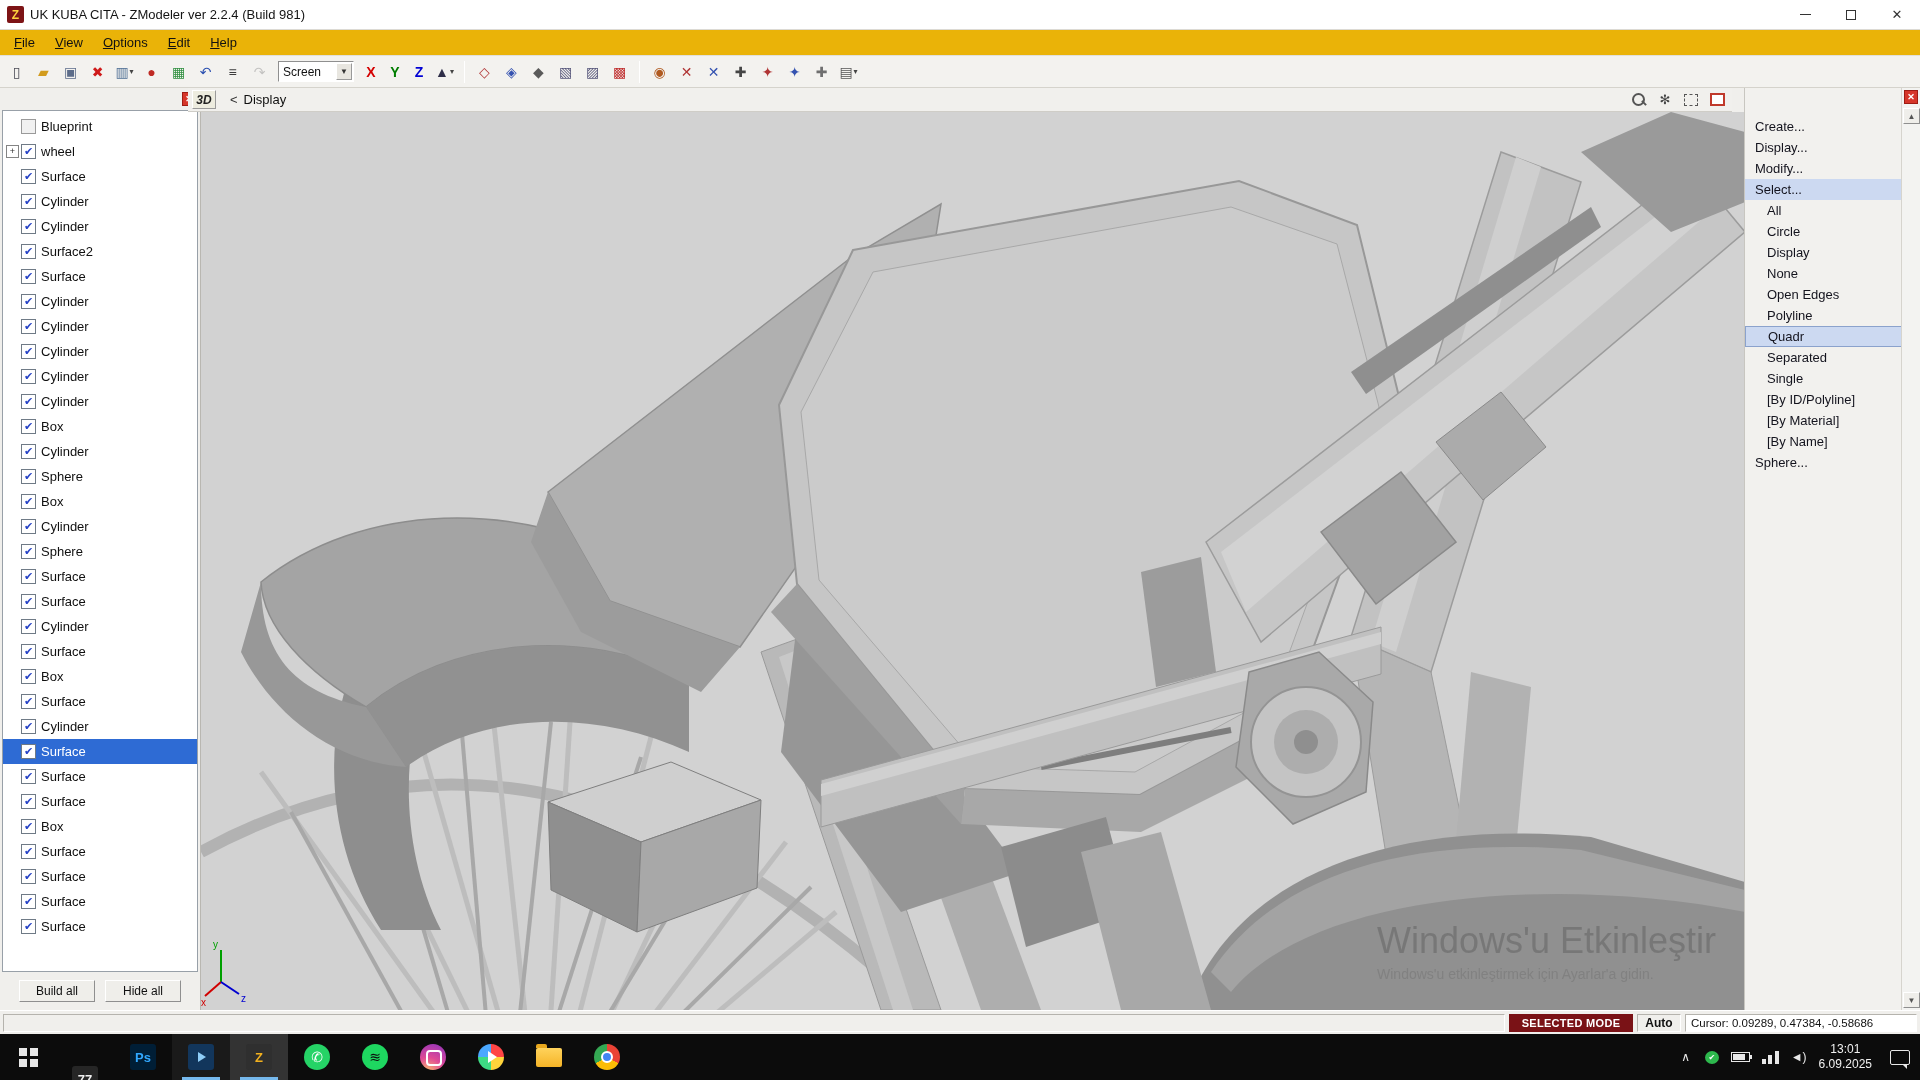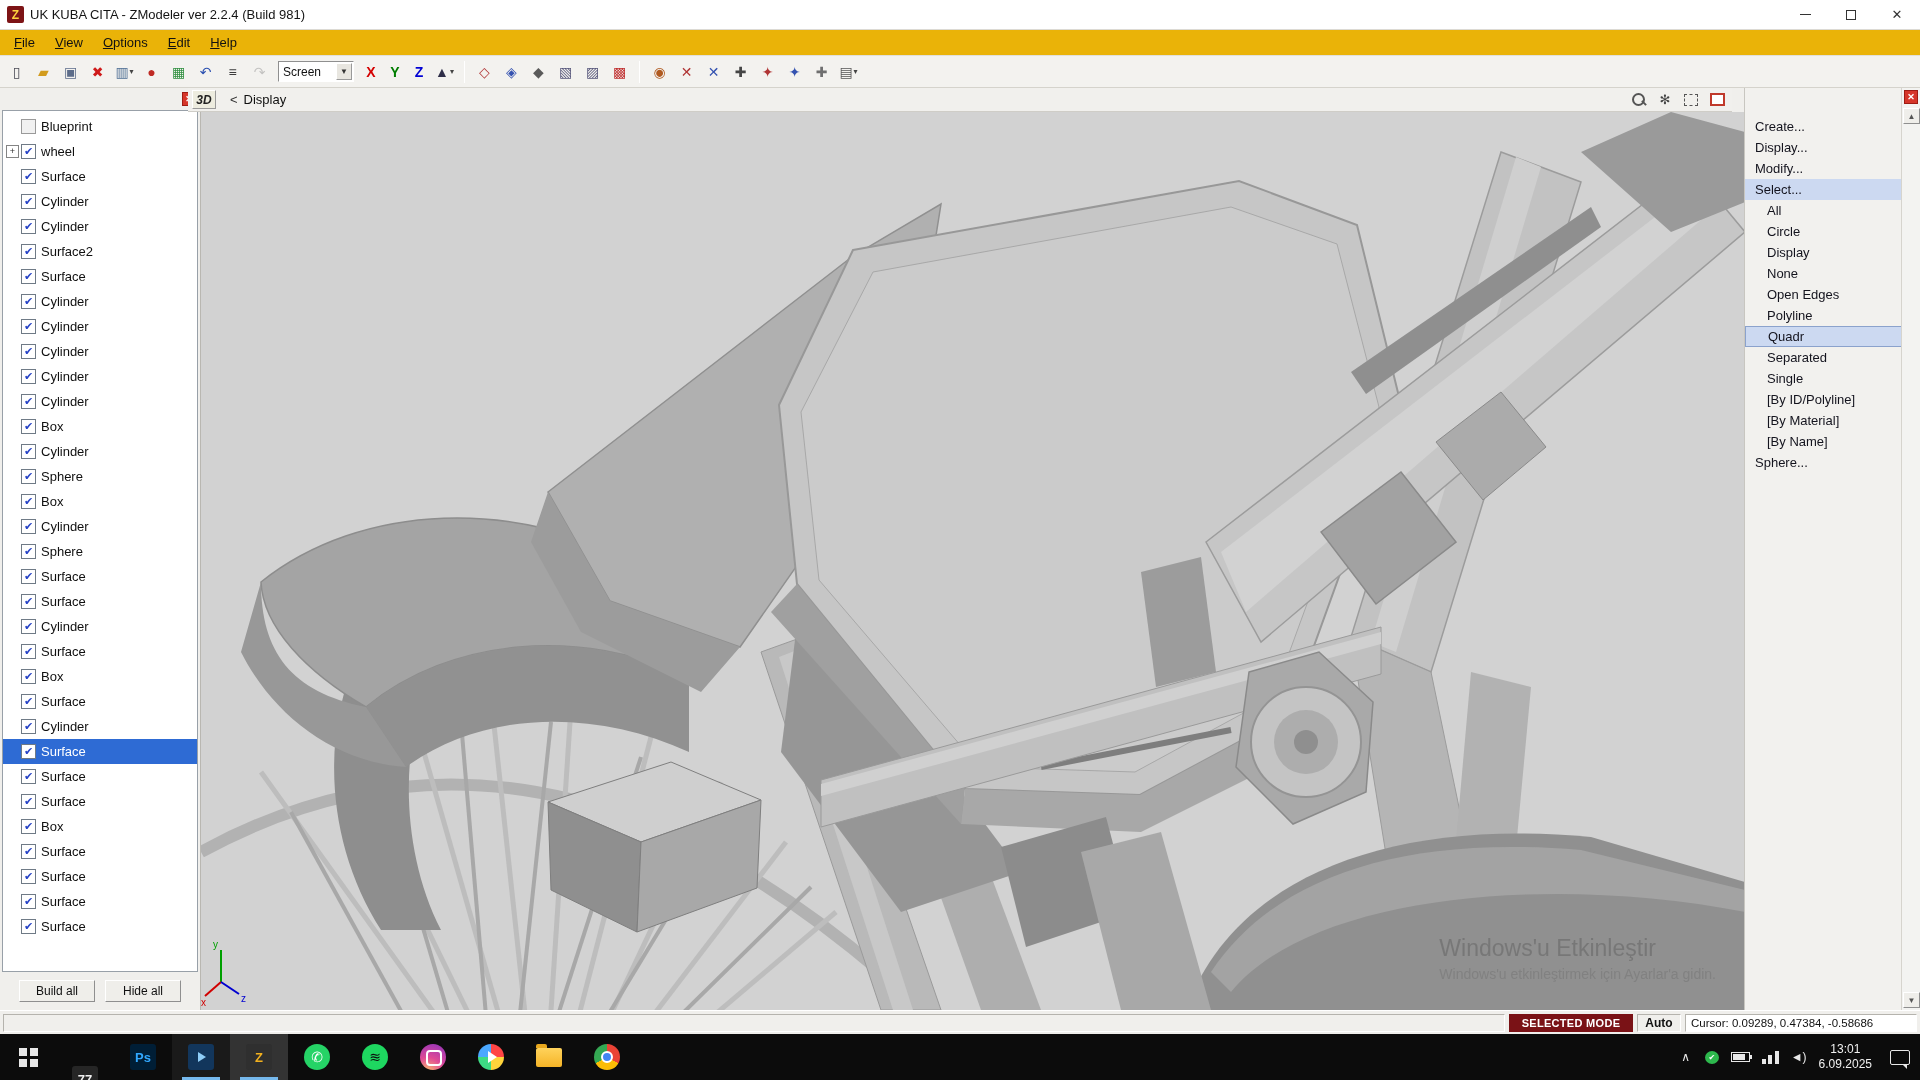--- a/index.html
+++ b/index.html
@@ -62,21 +62,21 @@
   .k-zoomglass{width:16px;height:16px}
   .k-zoomglass::before{content:"";position:absolute;left:2px;top:2px;width:9px;height:9px;border:2px solid #555;border-radius:50%}
   .k-zoomglass::after{content:"";position:absolute;left:11px;top:11px;width:6px;height:2px;background:#555;transform:rotate(45deg)}
   .k-region{width:14px;height:12px;border:1px dashed #555}
   .k-layout{width:15px;height:13px;border:2px solid #c0392b;background:#fff}
 
   
   #viewport{position:absolute;left:200px;top:24px;width:1544px;height:898px;background:#d2d2d2;border-left:1px solid #b9b7b1;overflow:hidden}
   #model-svg{position:absolute;left:0;top:0;width:1544px;height:898px}
   #watermark{position:absolute;right:28px;bottom:28px;text-align:left;pointer-events:none}
-  #watermark .wm1{font-size:23px;color:rgba(115,115,115,.85)}
+  #watermark .wm1{font-size:36px;color:rgba(115,115,115,.85)}
   #watermark .wm2{font-size:14px;color:rgba(125,125,125,.8);margin-top:4px}
 
   
   #right-panel{position:absolute;left:1744px;top:0;width:157px;height:922px;background:#f2f1ee;border-left:1px solid #c8c6c0}
   #rp-list{position:absolute;left:0;top:28px;width:157px}
   .rp-item{height:21px;line-height:21px;font-size:13px;color:#14141e;padding-left:10px;white-space:nowrap}
   .rp-item.lvl1{padding-left:22px}
   .rp-item.hl{background:#ccd9f1}
   .rp-item.boxed{background:#ccd9f1;border:1px solid #8ba2cc;line-height:19px}
 

